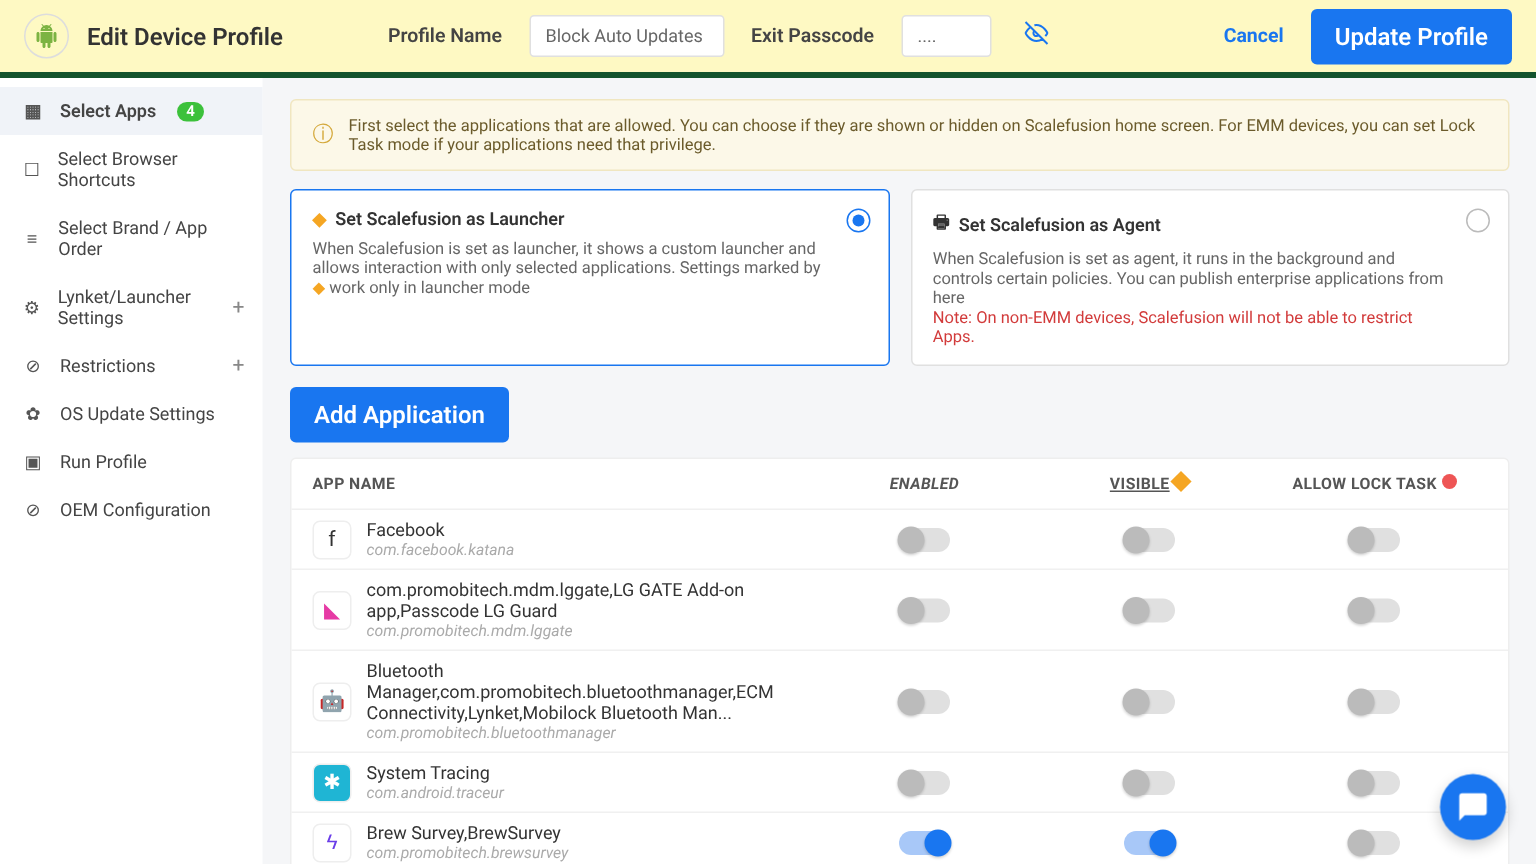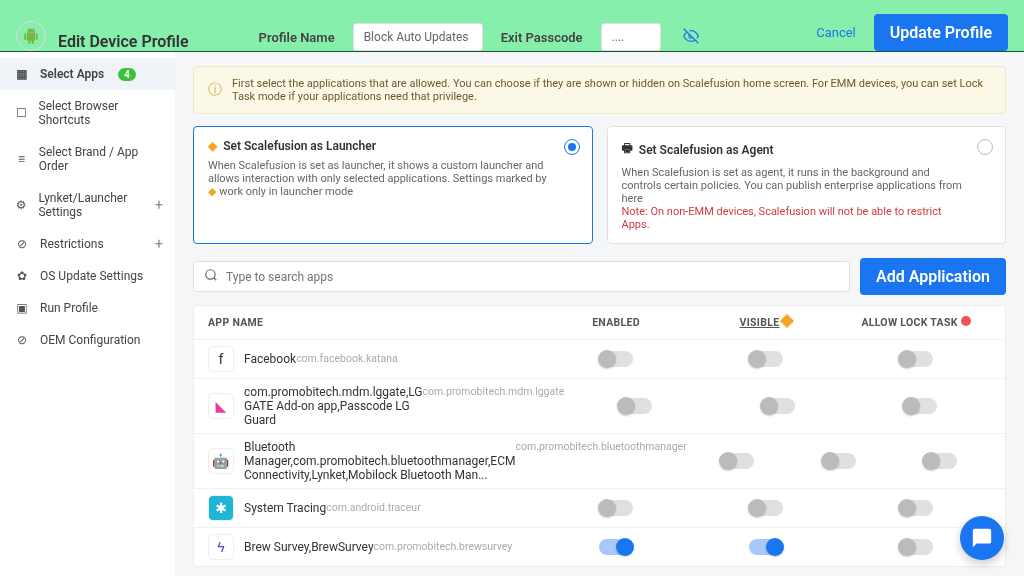--- a/index.html
+++ b/index.html
@@ -1,26 +1,26 @@
 <!DOCTYPE html>
 <html><head>
 <meta charset="utf-8">
 <style>
 * { margin:0; padding:0; box-sizing:border-box; font-family:-apple-system,BlinkMacSystemFont,"Segoe UI",Roboto,sans-serif; }
 body { background:#f5f6f8; color:#333; font-size:13px; width:1024px; height:576px; overflow:hidden; }
-.header { background:#86efac; height:52px; display:flex; align-items:flex-end; padding:0 16px; border-bottom:1px solid #14532d; }
+.header { background:#fef9c3; height:52px; display:flex; align-items:center; padding:0 16px; border-bottom:4px solid #14532d; }
 .logo { width:30px; height:30px; border-radius:50%; border:1px solid #ddd; display:flex; align-items:center; justify-content:center; margin-right:12px; }
 .logo svg { width:16px; height:16px; }
 .header-title { font-size:16px; font-weight:600; color:#333; }
 .header-fields { display:flex; align-items:center; gap:18px; margin-left:70px; }
 .field-label { font-size:13px; font-weight:600; color:#444; }
 .field-input { border:1px solid #e0e0e0; border-radius:3px; padding:6px 10px; font-size:12px; color:#666; width:130px; }
 .eye-icon { color:#1976f0; cursor:pointer; margin-left:4px;}
 .header-actions { margin-left:auto; display:flex; align-items:center; gap:18px; }
-.cancel-link { color:#1976f0; font-weight:400; font-size:13px; cursor:pointer; }
+.cancel-link { color:#1976f0; font-weight:700; font-size:13px; cursor:pointer; }
 .btn-primary { background:#1976f0; color:#fff; border:none; border-radius:4px; padding:9px 16px; font-size:16px; font-weight:600; cursor:pointer; }
 .layout { display:flex; height:calc(576px - 52px); }
 .sidebar { width:175px; background:#fff; padding-top:6px; }
 .sidebar-item { display:flex; align-items:center; padding:9px 14px; font-size:12px; color:#444; cursor:pointer; gap:10px; position:relative; }
 .sidebar-item.active { background:#f0f3f8; font-weight:600;}
 .badge { background:#3cc13b; color:#fff; border-radius:9px; font-size:10px; padding:1px 6px; margin-left:4px;}
 .plus { position:absolute; right:12px; color:#888; font-size:14px;}
 .sb-icon { width:16px; display:flex; justify-content:center; color:#555;}
 .main { flex:1; padding:14px 18px; overflow-y:auto; }
 .info-bar { background:#fcf8e8; border:1px solid #f0e6c0; border-radius:4px; padding:10px 14px; font-size:11px; color:#6b5b2b; display:flex; align-items:center; gap:10px; margin-bottom:12px;}
@@ -32,29 +32,29 @@
 .mode-card .radio { position:absolute; top:12px; right:12px; width:16px; height:16px; border-radius:50%; border:1.5px solid #bbb; display:flex; align-items:center; justify-content:center;}
 .mode-card.selected .radio { border-color:#1976f0;}
 .mode-card.selected .radio::after { content:''; width:8px; height:8px; border-radius:50%; background:#1976f0;}
 .note-red { color:#d23b3b; }
 .toolbar { display:flex; align-items:center; gap:10px; margin-bottom:10px;}
 .search-box { flex:1; background:#fff; border:1px solid #e0e0e0; border-radius:4px; display:flex; align-items:center; padding:6px 10px; gap:8px;}
 .search-box input { border:none; outline:none; flex:1; font-size:12px;}
 .table { background:#fff; border:1px solid #eee; border-radius:4px;}
 .thead { display:flex; padding:10px 14px; font-size:10.5px; font-weight:700; color:#555; letter-spacing:0.3px;}
 .col-name { flex:1;}
-.col-en { width:150px; text-align:center;}
+.col-en { width:150px; text-align:center;font-style:italic;}
 .col-vis { width:150px; text-align:center;text-decoration:underline;}
 .col-lock { width:150px; text-align:center;}
 .row { display:flex; align-items:center; padding:6px 14px; border-top:1px solid #f0f0f0;}
 .app-cell { flex:1; display:flex; align-items:center; gap:10px;}
 .app-icon { width:26px; height:26px; border-radius:5px; display:flex; align-items:center; justify-content:center; font-size:14px; flex-shrink:0;}
-.app-texts { display:flex; }
+.app-texts { display:flex; flex-direction:column;}
 .app-name { font-size:12px; color:#333;}
-.app-pkg { font-size:10.5px; color:#aaa;}
+.app-pkg { font-size:10.5px; color:#aaa;font-style:italic;}
 .toggle { width:34px; height:16px; background:#e0e0e0; border-radius:10px; position:relative; display:inline-block; cursor:pointer; vertical-align:middle;}
 .toggle::after { content:''; position:absolute; width:18px; height:18px; background:#bbb; border-radius:50%; top:-1px; left:-1px; box-shadow:0 1px 2px rgba(0,0,0,0.2);}
 .toggle.on { background:#a8c8f8;}
 .toggle.on::after { background:#1976f0; left:auto; right:-1px;}
 .col-en,.col-vis,.col-lock{display:flex;justify-content:center;}
 .chat-bubble { position:fixed; bottom:16px; right:20px; width:44px; height:44px; border-radius:50%; background:#1976f0; display:flex; align-items:center; justify-content:center; box-shadow:0 4px 10px rgba(0,0,0,0.2); cursor:pointer;}
 .chat-bubble svg { fill:#fff; width:22px; height:22px;}
 .sf-rocket { color:#f5a623;}
 .diamond{display:inline-block;width:10px;height:10px;background:#f5a623;transform:rotate(45deg);vertical-align:middle;margin-left:3px;}
 .warn-dot{display:inline-block;width:10px;height:10px;background:#e55;border-radius:50%;vertical-align:middle;margin-left:3px;}
@@ -150,29 +150,20 @@
           <span>🖶</span>
           <span>Set Scalefusion as Agent</span>
         </div>
         <div>When Scalefusion is set as agent, it runs in the background and controls certain policies. You can publish enterprise applications from here</div>
         <div class="note-red">Note: On non-EMM devices, Scalefusion will not be able to restrict Apps.</div>
         <div class="radio"></div>
       </div>
     </div>
 
     <div class="toolbar">
-      <div class="search-box">
-        <span>
-          <svg width="14" height="14" viewBox="0 0 24 24" fill="none" stroke="#666" stroke-width="2">
-              <circle cx="11" cy="11" r="8"></circle>
-              <line x1="21" y1="21" x2="16.65" y2="16.65"></line>
-            </svg>
-        </span>
-        <input placeholder="Type to search apps" style="">
-      </div>
       <button class="btn-primary">Add Application</button>
     </div>
 
     <div class="table">
       <div class="thead">
         <div class="col-name" style="justify-content:flex-start">APP NAME</div>
         <div class="col-en">ENABLED</div>
         <div class="col-vis">
             <span>VISIBLE</span>
             <span class="diamond"></span>

